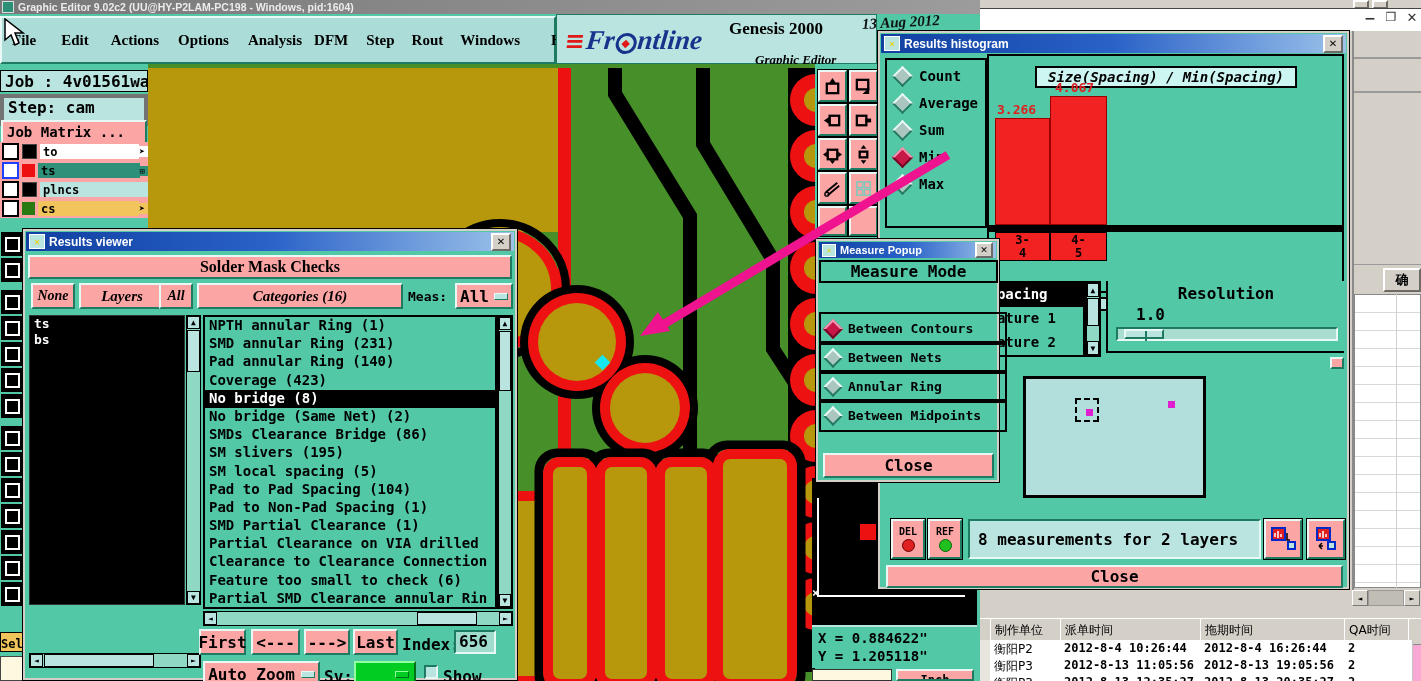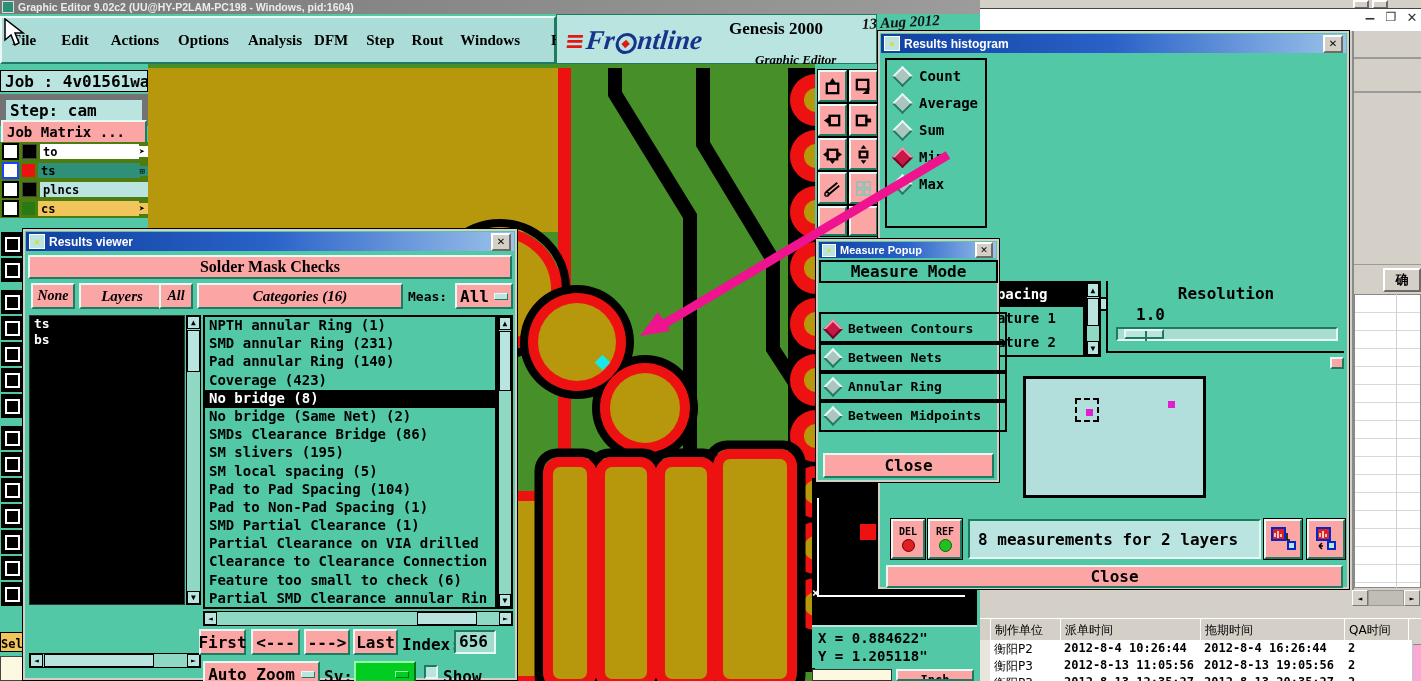--- a/index.html
+++ b/index.html
@@ -16,21 +16,21 @@
 .tb{position:absolute;left:3px;right:3px;top:3px;height:19px;background:linear-gradient(90deg,#1040a0,#2a62c8,#9cc2ea);display:flex;align-items:center;color:#fff;font:bold 12px "Liberation Sans",sans-serif;padding:0 3px;gap:4px}
 .tbi{width:14px;height:13px;background:#b9e4e0;border:1px solid #fff;color:#e8d400;font:bold 10px "DejaVu Sans Mono",monospace;display:flex;align-items:center;justify-content:center;flex:none}
 .tbx{margin-left:auto;width:16px;height:14px;background:#d4d0c8;border:2px solid;border-color:#fff #6e6a66 #6e6a66 #fff;color:#000;font:bold 10px "DejaVu Sans",sans-serif;display:flex;align-items:center;justify-content:center;line-height:1;flex:none}
 .dia{width:11px;height:11px;background:#aac6bf;border:2px solid;border-color:#e8f8f4 #1e7a60 #1e7a60 #e8f8f4;transform:rotate(45deg);flex:none}
 .dia.on{background:#c81848;border-color:#f09ab4 #700524 #700524 #f09ab4}
 .cat{height:18.2px;line-height:18px;white-space:nowrap;overflow:hidden;padding-left:4px;font:bold 14px "DejaVu Sans Mono",monospace;color:#000}
 .cat.sel{background:#000;color:#fff}
 .sba{background:#b9e4e0;border:1px solid #000;font-size:8px;color:#000;display:flex;align-items:center;justify-content:center;font-weight:bold;box-sizing:border-box}
 .sbt{background:#8fd8c4;border:1px solid #000;box-sizing:border-box}
 .sbh{background:#b9e4e0;border:1px solid #000;box-sizing:border-box}
-.lrow{position:absolute;left:0;width:148px;height:19px;background:#4d7c0f;display:flex;align-items:center}
+.lrow{position:absolute;left:0;width:148px;height:19px;background:#fca5a5;display:flex;align-items:center}
 .cbx{width:13px;height:13px;background:#fff;border:2px solid #000;margin-left:2px;flex:none}
 .swa{width:13px;height:13px;margin-left:3px;flex:none}
 .lname{margin-left:3px;height:15px;flex:1;display:flex;align-items:center;padding-left:3px;font:bold 12px "DejaVu Sans Mono",monospace;color:#000}
 .sq{position:absolute;left:1px;width:22px;height:24px;background:#000;display:flex;align-items:center;justify-content:center}
 .sq>div{width:11px;height:11px;border:2px solid #fff}
 .th{position:absolute;background:#d4d0c8;border:1px solid;border-color:#fff #8a8a8a #8a8a8a #fff;font:12px "DejaVu Sans",sans-serif;color:#000;padding:3px 0 0 4px;height:22px;white-space:nowrap;overflow:hidden}
 .td{position:absolute;background:#fff;border-right:1px solid #c4c4c4;border-bottom:1px solid #c4c4c4;font:bold 12px "DejaVu Sans Mono",monospace;color:#000;padding:1px 0 0 4px;height:17px;white-space:nowrap;overflow:hidden}
 .tdc{font-family:"DejaVu Sans",sans-serif;font-weight:normal}
 .mitem{font:bold 15px "Liberation Serif",serif;color:#000;display:inline-block}
 .hopt{position:absolute;display:flex;align-items:center;gap:9px}
@@ -117,21 +117,21 @@
       <span style="color:#16348c;font:bold italic 27px 'Liberation Serif',serif">ntline</span>
     </div>
     <div class="abs ser" style="left:172px;top:4px;font-size:17px;white-space:nowrap">Genesis 2000</div>
     <div class="abs ser" style="left:198px;top:37px;font-size:13px;font-style:italic;white-space:nowrap">Graphic Editor</div>
   </div>
   <div class="abs ser" style="left:862px;top:14px;font-size:15px;font-style:italic;white-space:nowrap;transform:rotate(-3deg);color:#111">13 Aug 2012</div>
 
   <div class="abs" style="left:0;top:70px;width:148px;height:22px;background:#b9e4e0;border:1px solid #000;display:flex;align-items:center">
       <span class="mono f13" style="padding-left:4px;white-space:nowrap">Job : 4v01561wa0</span>
     </div>
-  <div class="abs" style="left:0;top:94px;width:148px;height:32px;background:#b9e4e0;border:6px solid #737373;display:flex;align-items:flex-end">
+  <div class="abs" style="left:0;top:94px;width:148px;height:32px;background:#b9e4e0;border:4px solid #737373;display:flex;align-items:flex-start">
       <span class="mono f13" style="padding-left:4px">Step: cam</span>
     </div>
   <div class="abs btn" style="left:1px;top:120px;width:146px;height:24px;justify-content:flex-start">
       <span class="mono" style="font-size:14px;padding-left:4px">Job Matrix ...</span>
     </div>
 
   <div class="lrow" style="top:142px">
     <span class="cbx"></span>
     <span class="swa" style="background:#000;border:1px solid #444"></span>
     <span class="lname" style="background:#fff">to</span>
@@ -442,20 +442,38 @@
       <div class="hopt" style="left:8px;top:89px">
           <span class="dia on"></span>
           <span>Min</span>
         </div>
       <div class="hopt" style="left:8px;top:116px">
           <span class="dia"></span>
           <span>Max</span>
         </div>
     </div>
 
+    <div class="abs bb" style="left:109px;top:23px;width:357px;height:239px;background:#52c8a7">
+      <div class="abs bb" style="left:46px;top:10px;width:262px;height:22px;background:#cdf6f2;display:flex;align-items:center;justify-content:center">
+          <span class="mono" style="font-size:14px;font-style:italic">Size(Spacing) / Min(Spacing)</span>
+        </div>
+      <div class="abs mono" style="left:8px;top:46px;color:#e02020;font-size:13px">3.266</div>
+      <div class="abs mono" style="left:66px;top:24px;color:#e02020;font-size:13px">4.067</div>
+      <div class="abs" style="left:6px;top:62px;width:55px;height:107px;background:#f32222;border:1px solid #900"></div>
+      <div class="abs" style="left:61px;top:40px;width:57px;height:129px;background:#f32222;border:1px solid #900"></div>
+      <div class="abs" style="left:0;top:169px;width:353px;height:7px;background:#000"></div>
+      <div class="abs" style="left:6px;top:176px;width:55px;height:29px;background:#f32222;border:1px solid #000;text-align:center">
+        <div class="mono" style="font-size:12px;line-height:14px">3-</div>
+        <div class="mono" style="font-size:12px;line-height:13px">4</div>
+      </div>
+      <div class="abs" style="left:61px;top:176px;width:57px;height:29px;background:#f32222;border:1px solid #000;text-align:center">
+        <div class="mono" style="font-size:12px;line-height:14px">4-</div>
+        <div class="mono" style="font-size:12px;line-height:13px">5</div>
+      </div>
+    </div>
     <div class="abs sbt" style="left:7px;top:266px;width:459px;height:14px">
       <div class="sbh" style="width:300px;height:100%;position:absolute;left:1px"></div>
       <div class="sba" style="width:13px;height:100%;position:absolute;right:0">▷</div>
     </div>
 
     <div class="abs bb" style="left:73px;top:250px;width:134px;height:76px;background:#52c8a7">
       <div style="background:#000;color:#fff;font:bold 14px 'DejaVu Sans Mono',monospace;height:24px;line-height:23px;text-align:center">Spacing</div>
       <div style="font:bold 14px 'DejaVu Sans Mono',monospace;height:24px;line-height:23px;text-align:center;color:#000">Feature 1</div>
       <div style="font:bold 14px 'DejaVu Sans Mono',monospace;height:24px;line-height:23px;text-align:center;color:#000">Feature 2</div>
     </div>

